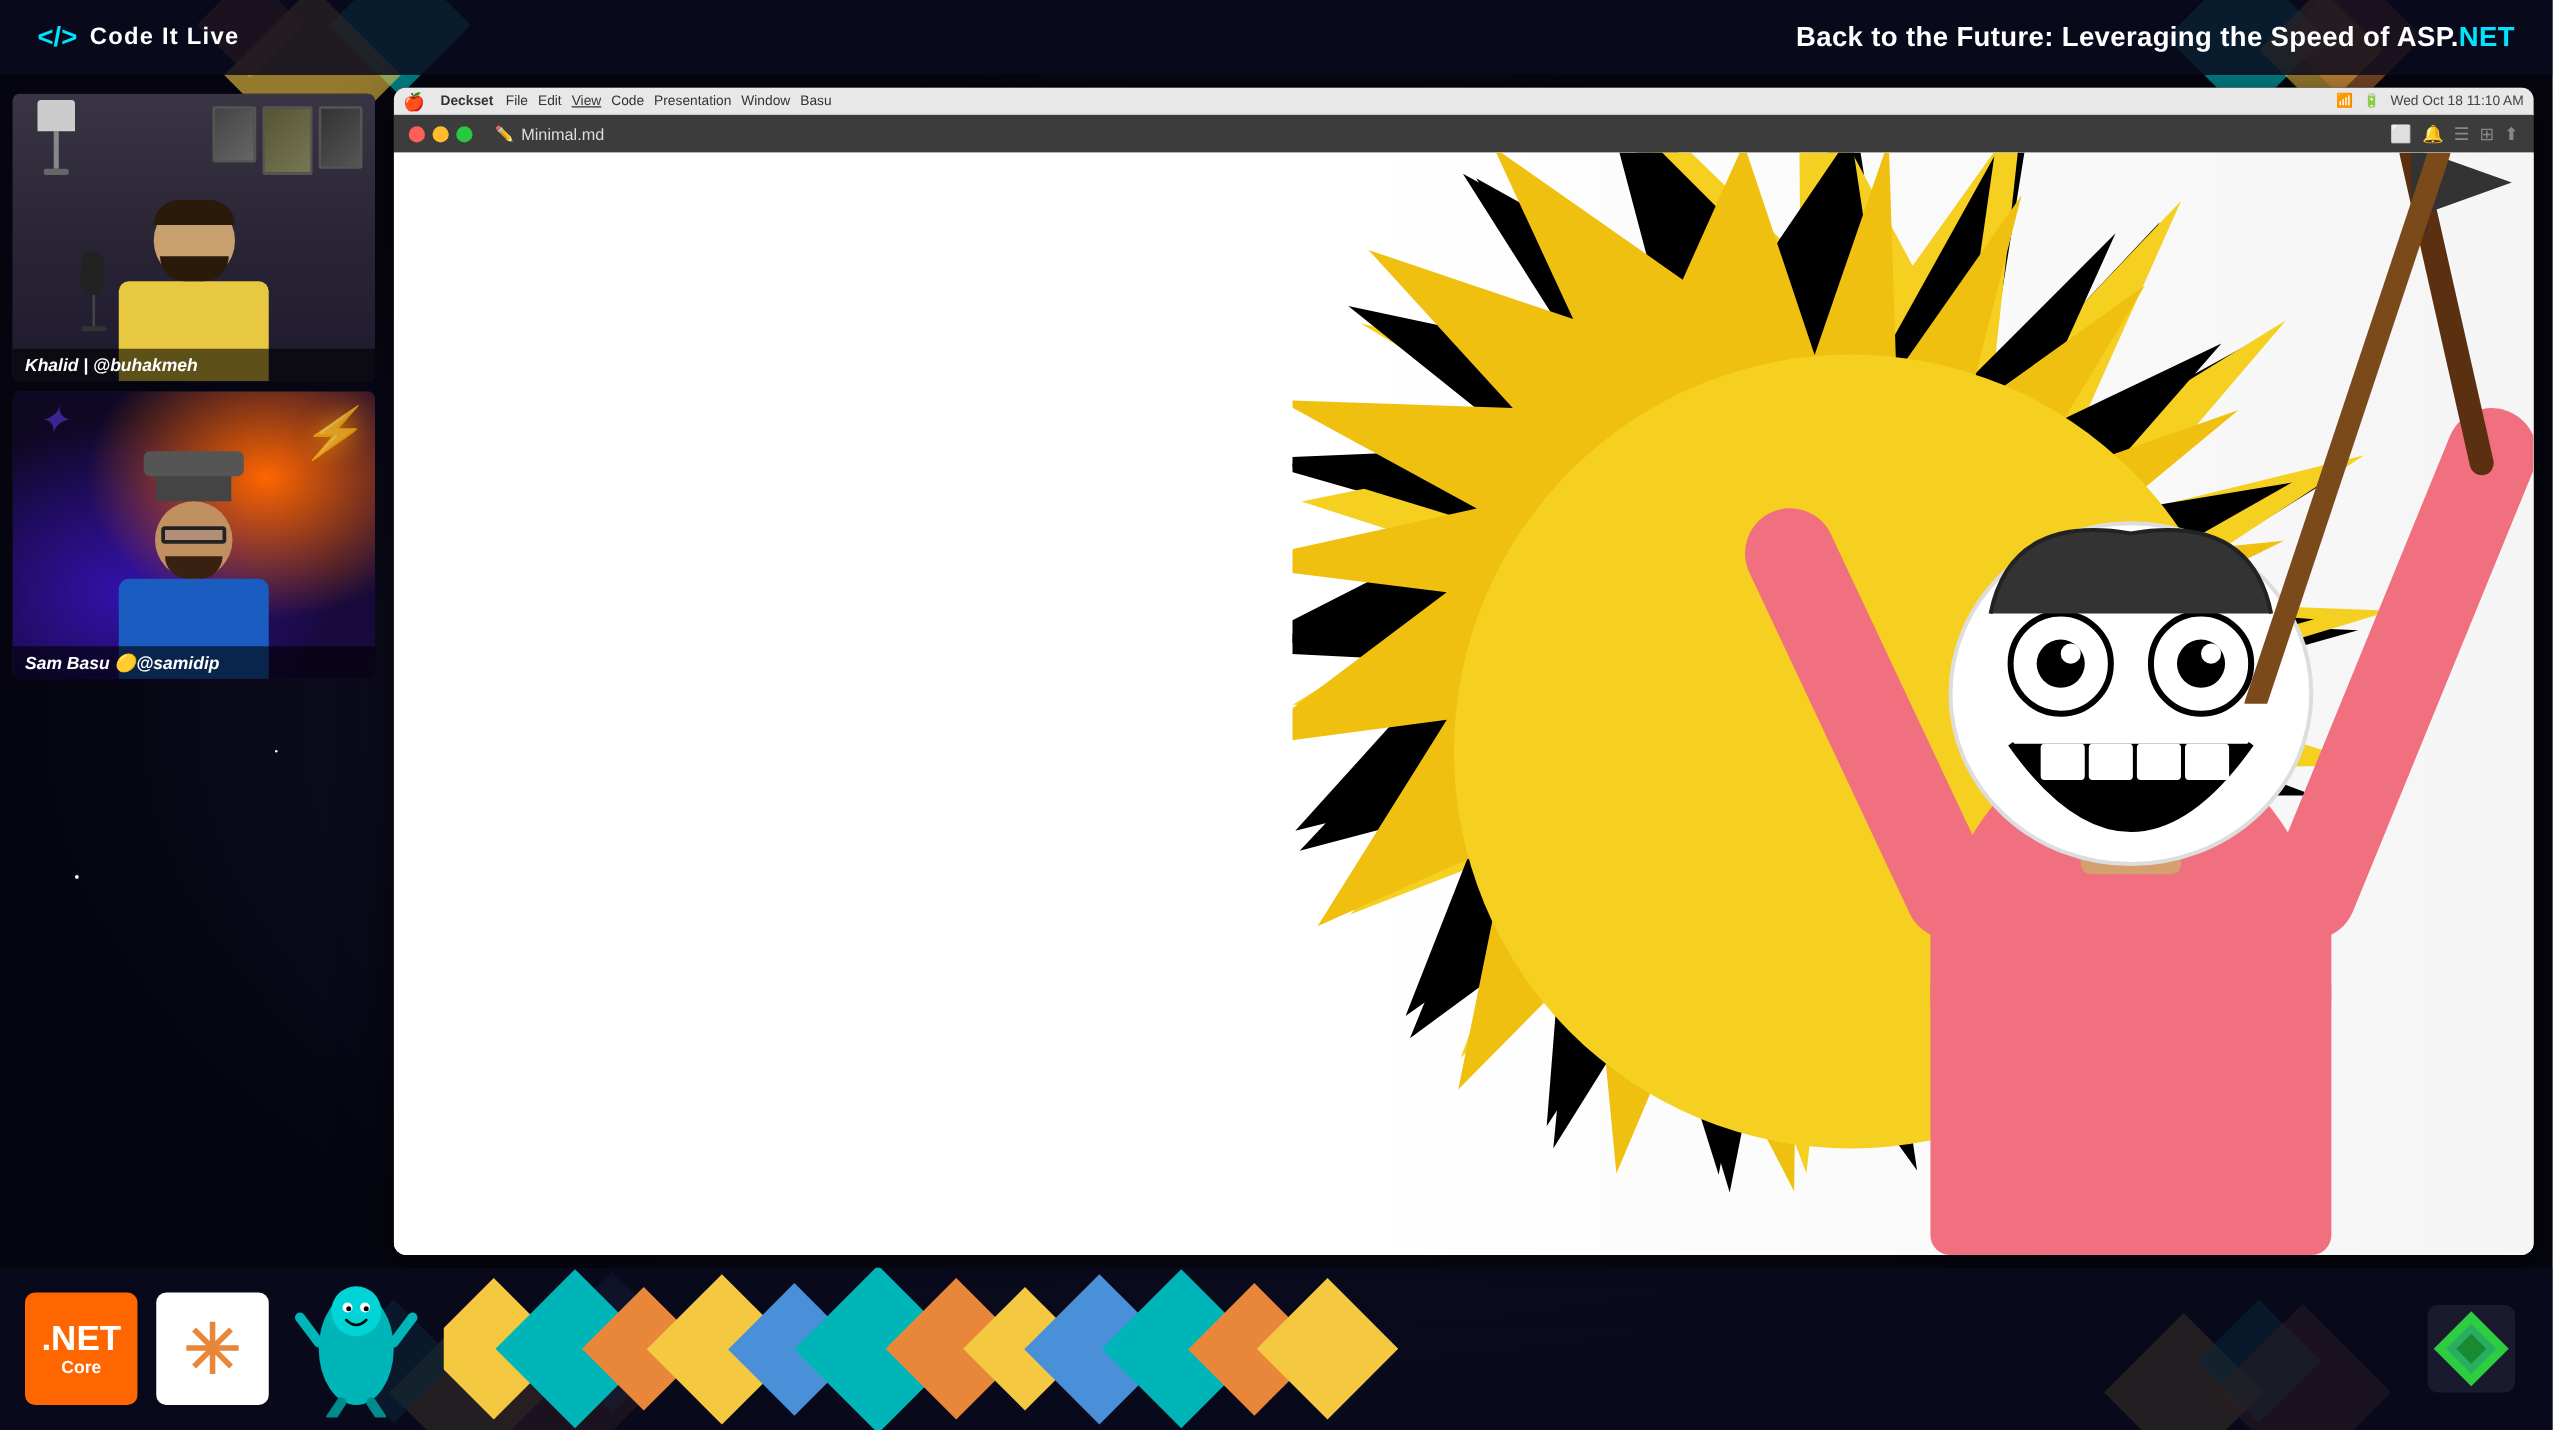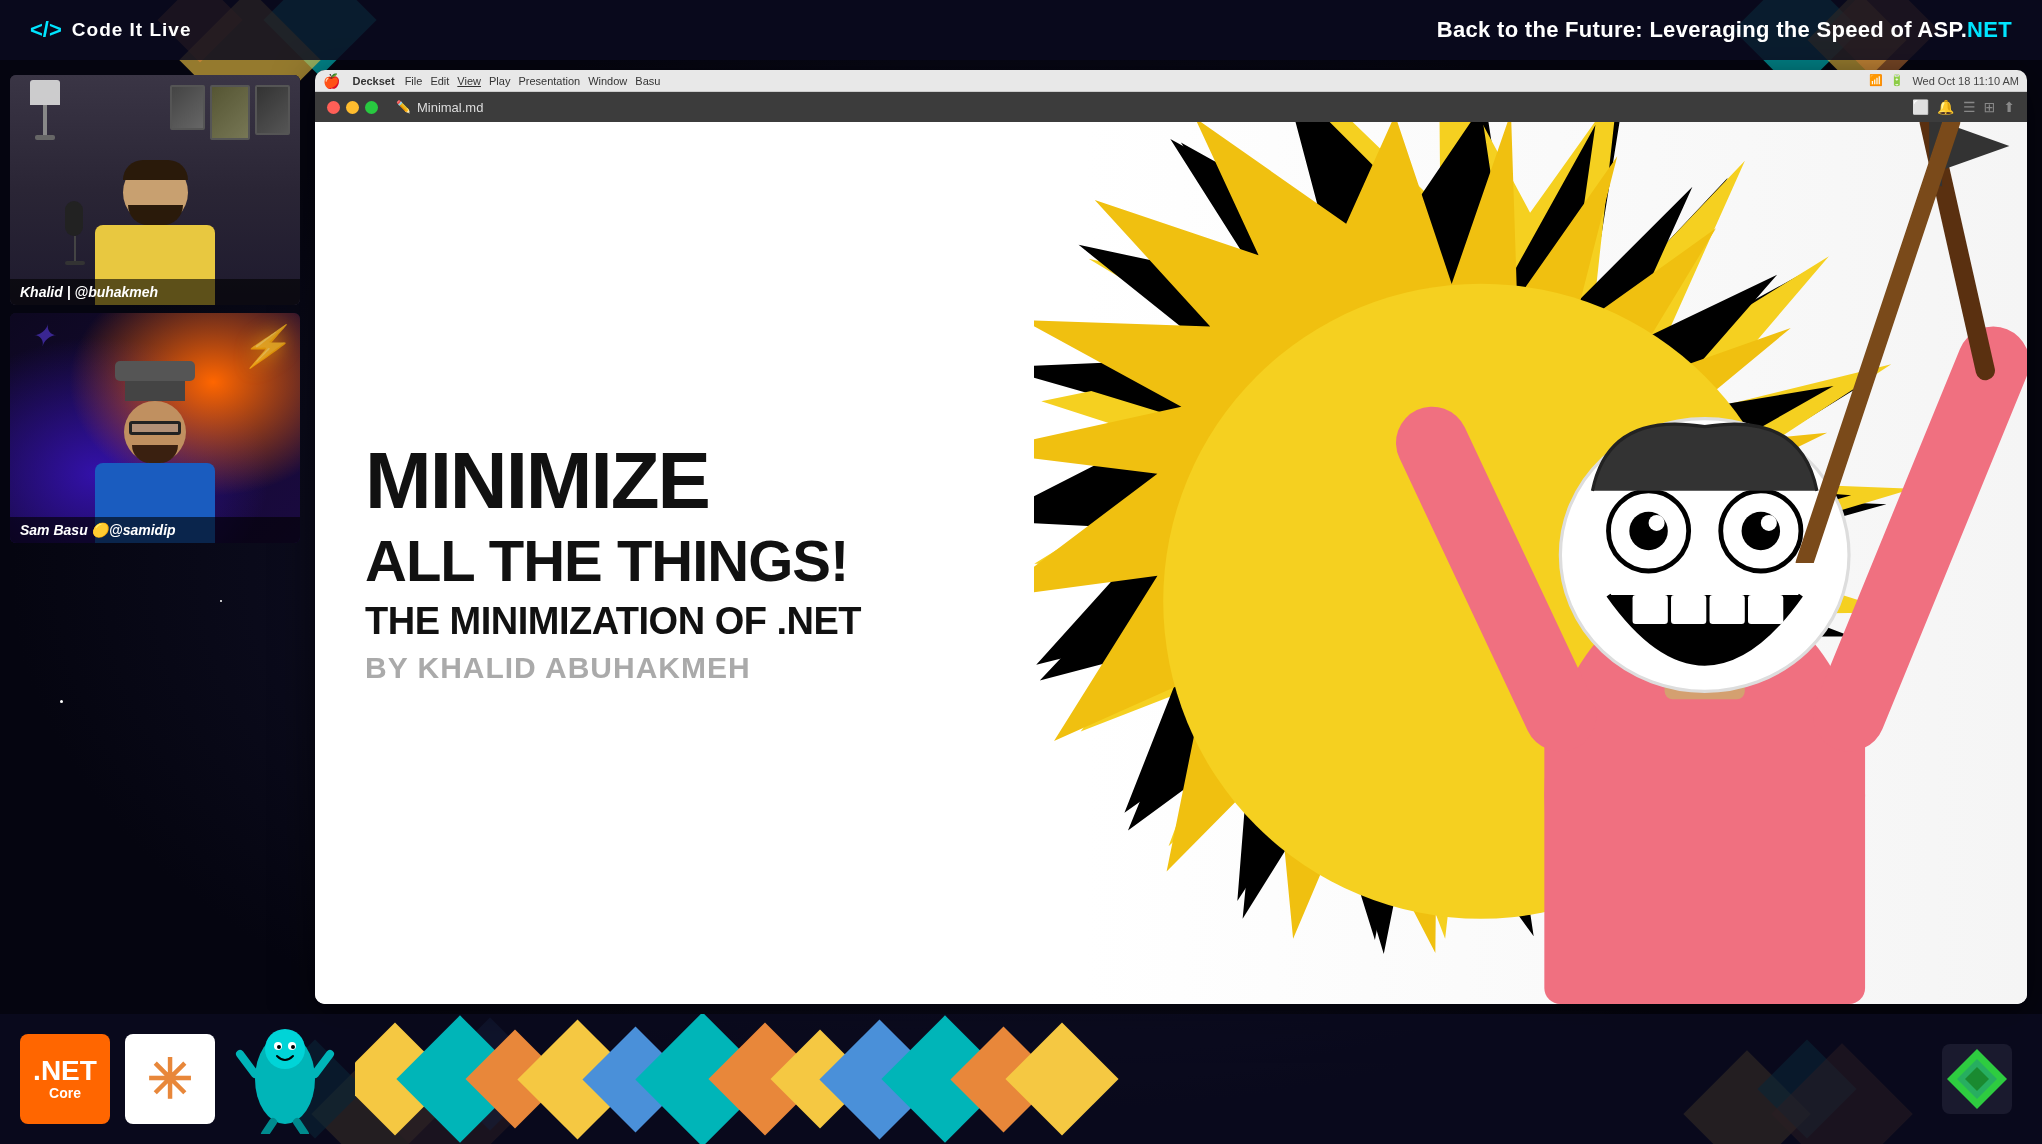--- a/index.html
+++ b/index.html
@@ -500,21 +500,21 @@
   <main class="presentation-area">
 
     <div class="mac-window">
 
       <div style="background:#e8e8e8;height:22px;display:flex;align-items:center;padding:0 8px;font-size:11px;color:#333;border-bottom:1px solid #ccc;position:relative;">
         <span style="font-size:14px;margin-right:12px;">🍎</span>
         <span style="font-weight:700;margin-right:10px;">Deckset</span>
         <span style="margin-right:8px;">File</span>
         <span style="margin-right:8px;">Edit</span>
         <span style="margin-right:8px;text-decoration:underline;">View</span>
-        <span style="margin-right:8px;">Play</span>
+        <span style="margin-right:8px;">Code</span>
         <span style="margin-right:8px;">Presentation</span>
         <span style="margin-right:8px;">Window</span>
         <span style="margin-right:8px;">Basu</span>
         <div style="margin-left:auto;display:flex;gap:8px;align-items:center;">
           <span>📶</span>
           <span>🔋</span>
           <span class="sys-datetime">Wed Oct 18  11:10 AM</span>
         </div>
       </div>
 
@@ -532,26 +532,20 @@
           <span style="color:#888;font-size:14px;">🔔</span>
           <span style="color:#888;font-size:14px;">☰</span>
           <span style="color:#888;font-size:14px;">⊞</span>
           <span style="color:#888;font-size:14px;">⬆</span>
         </div>
       </div>
 
       <div class="slide-content">
         <div class="slide-bg-gradient"></div>
 
-        <div class="slide-text-area">
-          <div class="slide-title-1">MINIMIZE</div>
-          <div class="slide-title-2">ALL THE THINGS!</div>
-          <div class="slide-subtitle">THE MINIMIZATION OF .NET</div>
-          <div class="slide-author">BY KHALID ABUHAKMEH</div>
-        </div>
 
         <div class="slide-meme-area">
 
           <svg class="starburst" viewBox="0 0 600 600" xmlns="http://www.w3.org/2000/svg">
             <polygon points="300,0 320,130 380,20 360,145 440,60 390,165 490,110 410,200 520,175 415,240 530,245 405,280 510,320 390,320 470,390 360,360 410,450 315,390 330,490 265,400 245,500 215,400 165,480 175,375 100,430 145,320 50,345 130,260 30,255 140,200 35,170 160,165 75,100 185,125 130,40 220,90 195,0 270,80"></polygon>
             <polygon points="300,0 320,130 380,20 360,145 440,60 390,165 490,110 410,200 520,175 415,240 530,245 405,280 510,320 390,320 470,390 360,360 410,450 315,390 330,490 265,400 245,500 215,400 165,480 175,375 100,430 145,320 50,345 130,260 30,255 140,200 35,170 160,165 75,100 185,125 130,40 220,90 195,0 270,80" fill="#f5d020" transform="rotate(15, 300, 300)"></polygon>
             <polygon points="300,20 315,120 365,30 350,135 420,65 378,158 468,115 398,195 500,178 405,232 510,240 400,272 498,308 385,312 458,378 353,352 398,435 310,382 320,478 258,396 240,492 210,396 162,470 170,369 98,420 140,313 48,336 122,254 28,250 132,197 34,167 152,162 72,98 176,120 124,38 210,85 188,2 262,76"></polygon>
             <polygon points="300,20 315,120 365,30 350,135 420,65 378,158 468,115 398,195 500,178 405,232 510,240 400,272 498,308 385,312 458,378 353,352 398,435 310,382 320,478 258,396 240,492 210,396 162,470 170,369 98,420 140,313 48,336 122,254 28,250 132,197 34,167 152,162 72,98 176,120 124,38 210,85 188,2 262,76" fill="#f0c010" transform="rotate(-10, 300, 300)"></polygon>
 
             <circle cx="300" cy="300" r="180" fill="#f5d020"></circle>

